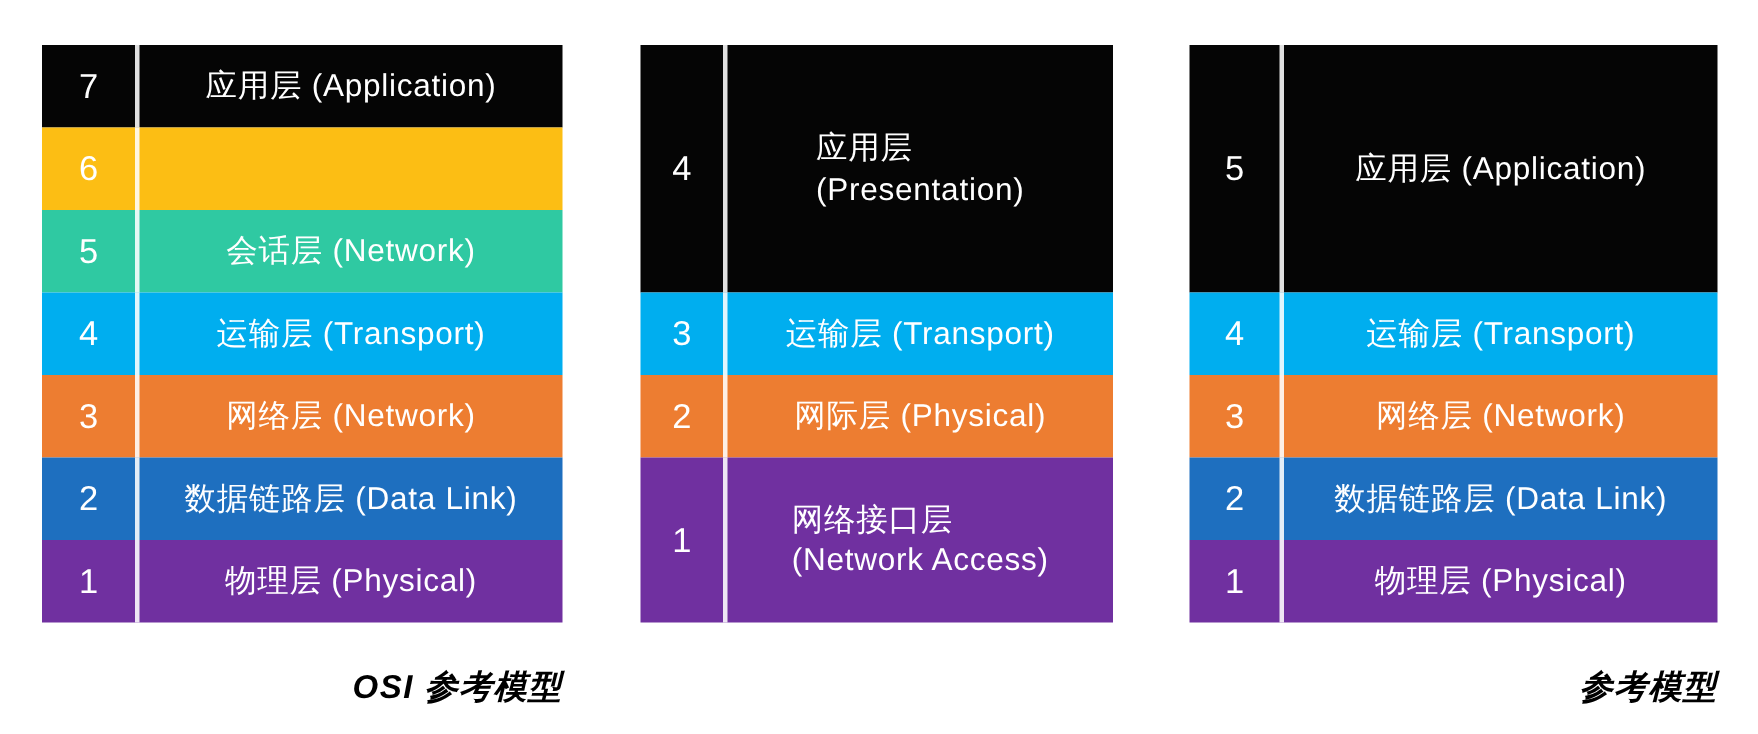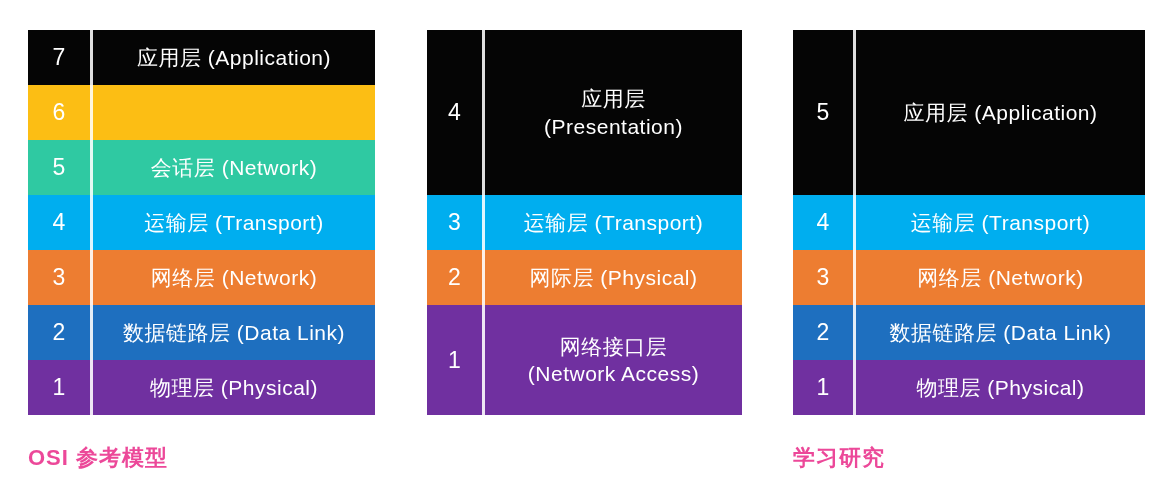--- a/index.html
+++ b/index.html
@@ -47,38 +47,38 @@
   .sep {
     flex: 0 0 3px;
     background: rgba(255,255,255,0.88);
   }
 
   .label {
     flex: 1 1 auto;
     display: flex;
     align-items: center;
     justify-content: center;
-    text-align: center;
     color: #ffffff;
     font-size: 21px;
     line-height: 1.3;
     white-space: pre-line;
     letter-spacing: 0.5px;
   }
 
   .caption {
     position: absolute;
     top: 413px;
     left: 0;
     width: 100%;
-    text-align: left;
-    color: #ec4899;
+    text-align: right;
+    color: #000000;
     font-size: 22px;
     font-weight: 600;
     letter-spacing: 1px;
+    font-style: italic;
   }
 </style>
 </head>
 <body>
 
 <div class="canvas">
 
   <section class="stack col-osi">
     <div class="row h1" style="background: rgb(5, 5, 5);">
       <div class="num">7</div>
@@ -161,16 +161,16 @@
     <div class="row h1" style="background: rgb(30, 111, 191);">
       <div class="num">2</div>
       <div class="sep"></div>
       <div class="label">数据链路层 (Data Link)</div>
     </div>
     <div class="row h1" style="background: rgb(112, 48, 160);">
       <div class="num">1</div>
       <div class="sep"></div>
       <div class="label">物理层 (Physical)</div>
     </div>
-    <div class="caption">学习研究</div>
+    <div class="caption">参考模型</div>
   </section>
 
 </div>
 
 </body></html>

